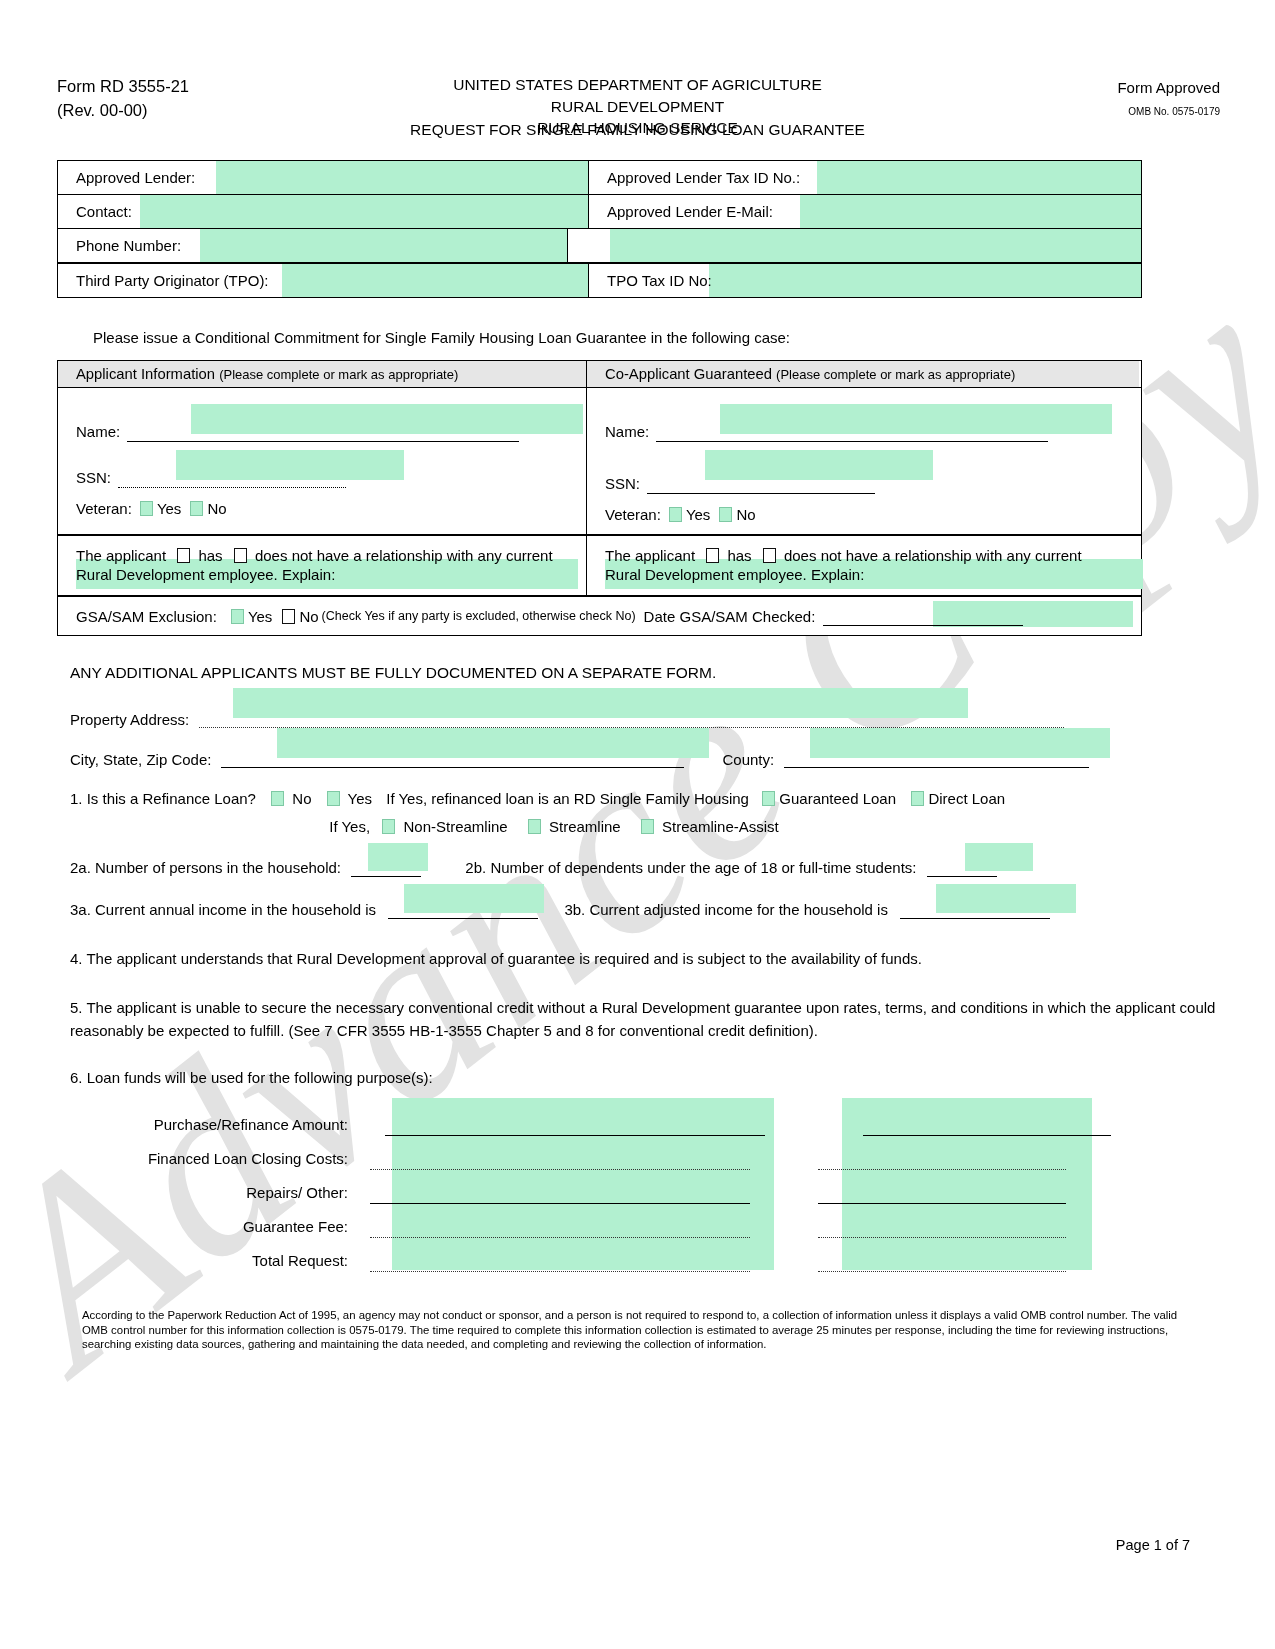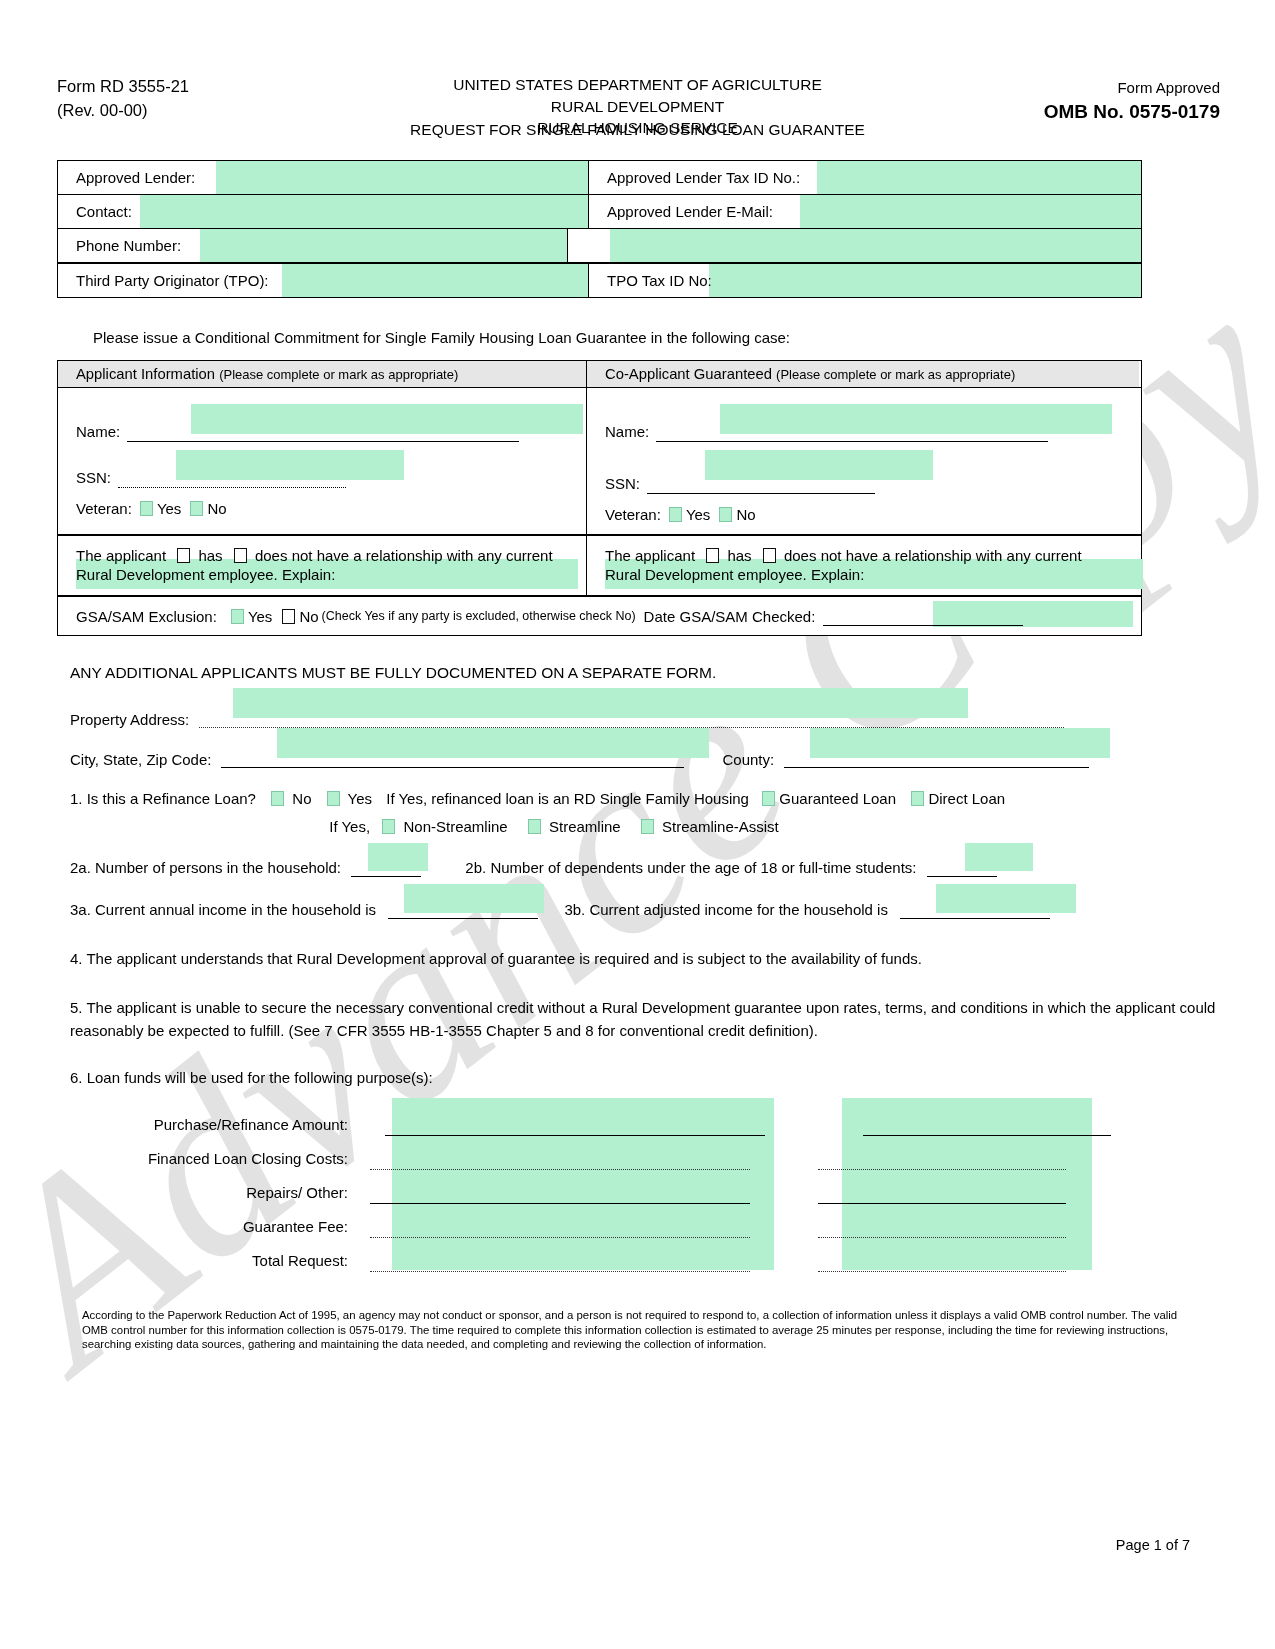--- a/index.html
+++ b/index.html
@@ -61,22 +61,22 @@
   }
   .hdr-right {
     position: absolute;
     right: 55px;
     top: 76px;
     text-align: right;
     font-size: 15px;
     line-height: 24px;
   }
   .hdr-right .omb {
-    font-weight: bold;
-    font-size: 19px;
+    font-weight: normal;
+    font-size: 10px;
   }
   .hdr-title {
     text-align: center;
     font-size: 15.5px;
     margin-top: 9px;
   }
 
   
   .lender-table {
     margin: 21px 57px 0 57px;

